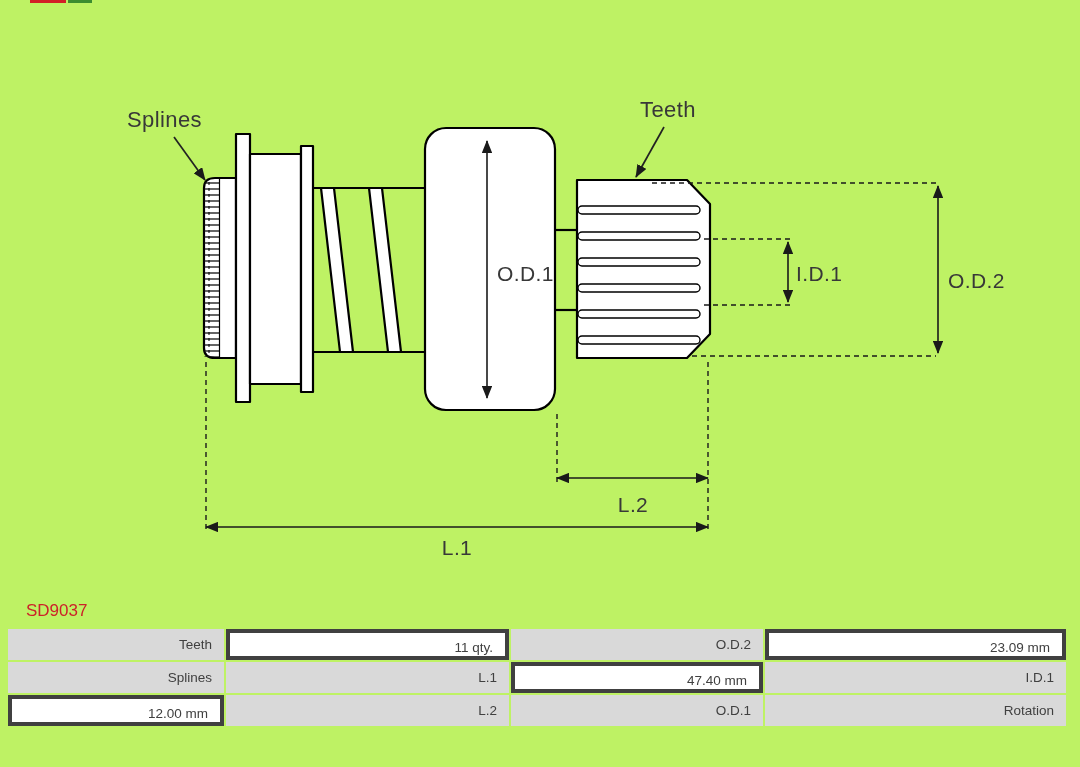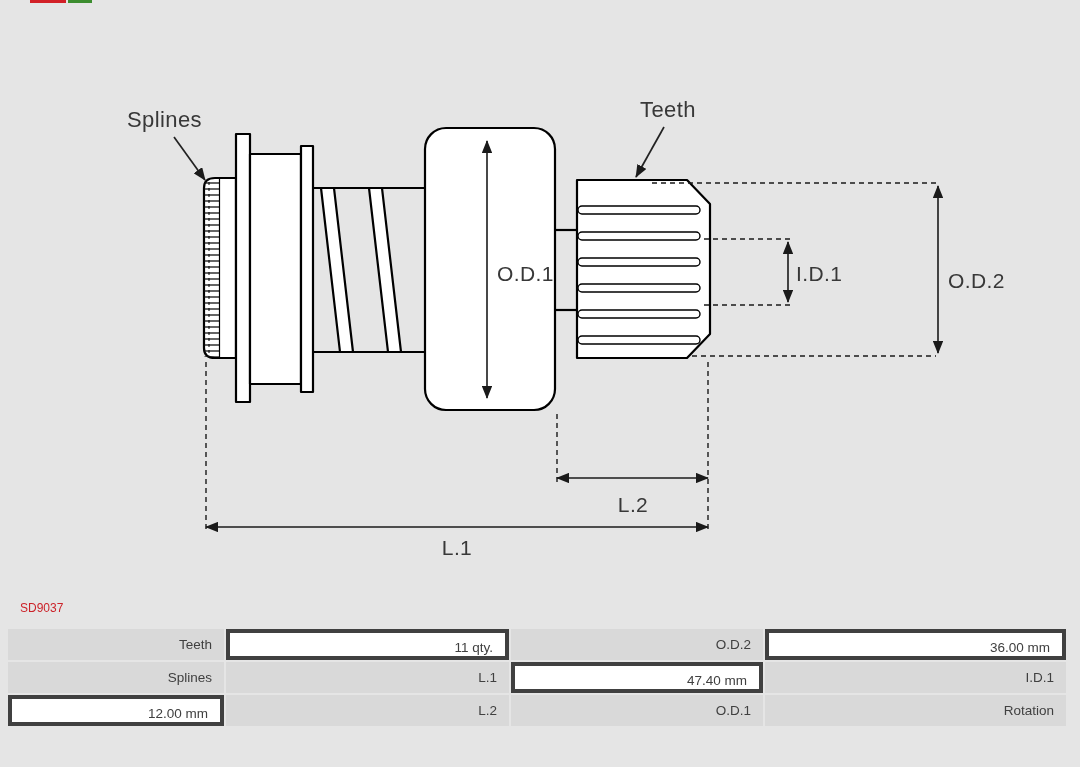--- a/index.html
+++ b/index.html
@@ -1,26 +1,26 @@
 <!DOCTYPE html>
 <html><head>
 <meta charset="utf-8">
 <style>
   * { margin:0; padding:0; box-sizing:border-box; }
   html,body { background:#ffffff; font-family:"Liberation Sans", sans-serif; }
-  .page { position:relative; width:1080px; height:767px; background:#e5e5e5; overflow:hidden; }
+  .page { position:relative; width:1080px; height:767px; background:#bef264; overflow:hidden; }
 
   .logo-fragment { position:absolute; top:0; left:30px; height:3px; display:flex; gap:2px; }
   .logo-fragment .seg-red  { width:36px; height:3px; background:#d22027; }
   .logo-fragment .seg-green{ width:24px; height:3px; background:#3c8d2f; }
 
   svg.diagram { position:absolute; top:0; left:0; display:block; }
   svg.diagram text { fill:#383838; letter-spacing:0.4px; font-family:"Liberation Sans", sans-serif; }
 
-  .part-code { position:absolute; left:20px; top:601px; font-size:12px; color:#cc2229; }
+  .part-code { position:absolute; left:26px; top:601px; font-size:17px; color:#cc2229; }
 
   .spec-table { position:absolute; left:8px; top:629px; width:1058px;
                 display:grid; grid-template-columns:216px 283px 252px 301px;
                 gap:2px; font-size:13.5px; color:#404040; }
   .cell { height:31px; line-height:29px; text-align:right; padding-right:12px; }
   .cell.label { background:#d9d9d9; line-height:31px; }
   .cell.value { background:#ffffff; border:4px solid #404040; }
 </style>
 </head>
 <body>
@@ -109,21 +109,21 @@
     <text x="633" y="512" font-size="21" text-anchor="middle">L.2</text>
     <text x="457" y="555" font-size="21" text-anchor="middle">L.1</text>
   </svg>
 
   <div class="part-code">SD9037</div>
 
   <div class="spec-table">
     <div class="cell label">Teeth</div>
     <div class="cell value">11 qty.</div>
     <div class="cell label">O.D.2</div>
-    <div class="cell value">36.00 mm</div>
+    <div class="cell value">23.09 mm</div>
 
     <div class="cell label">Splines</div>
     <div class="cell label">L.1</div>
     <div class="cell value">47.40 mm</div>
 
     <div class="cell label">I.D.1</div>
     <div class="cell value">12.00 mm</div>
     <div class="cell label">L.2</div>
 
     <div class="cell label">O.D.1</div>

